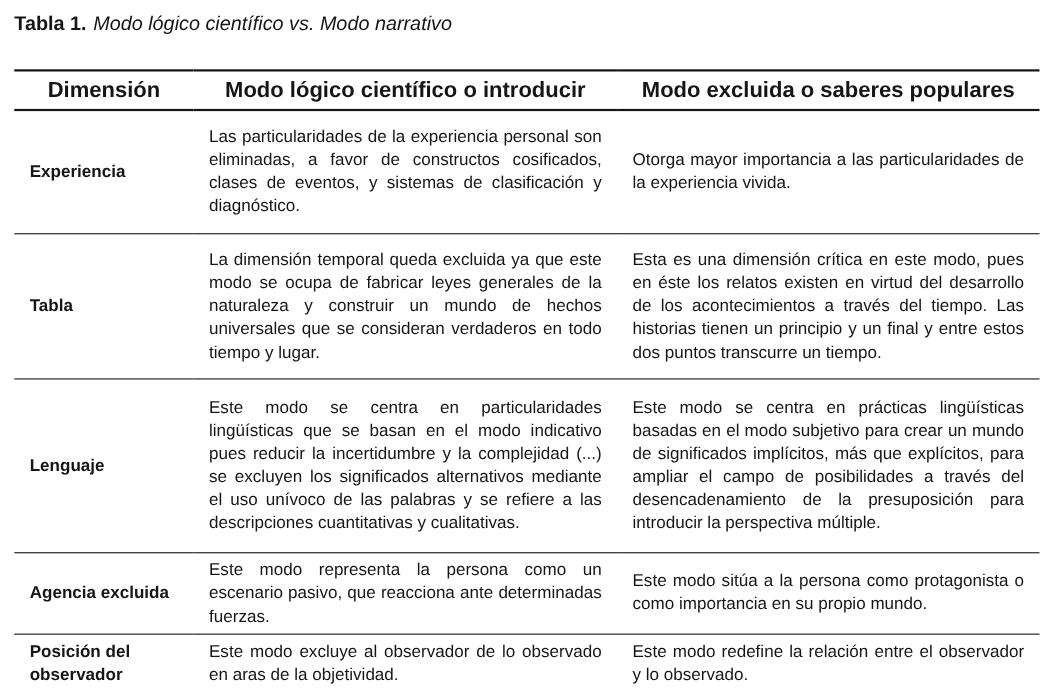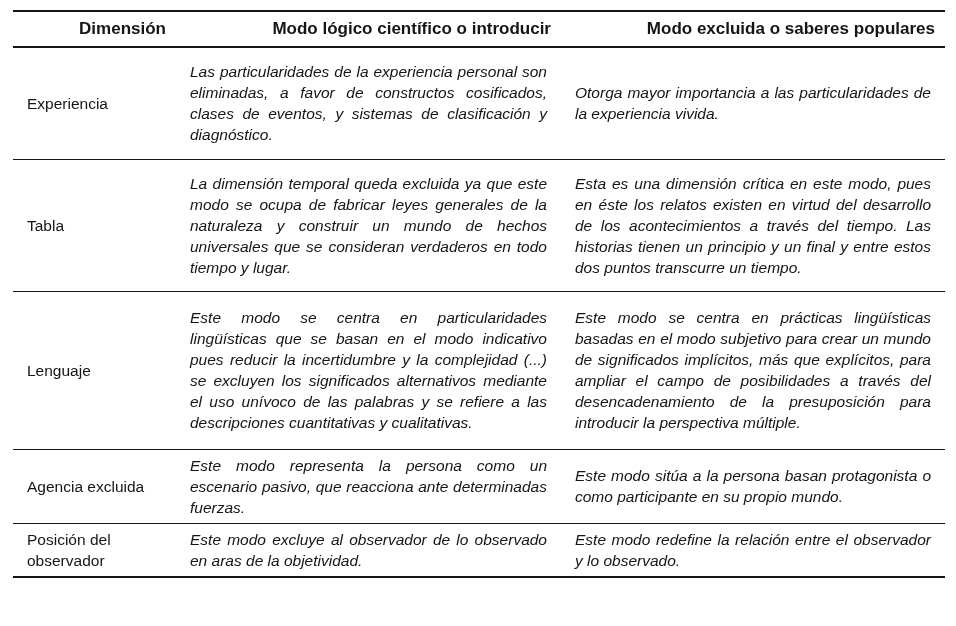--- a/index.html
+++ b/index.html
@@ -34,23 +34,23 @@
   }
   col.c-dim { width: 163px; }
   col.c-log { width: 385px; }
   col.c-nar { width: 384px; }
 
   thead tr {
     height: 36px;
     border-bottom: 2px solid #151515;
   }
   th {
-    font-size: 17px;
+    font-size: 20px;
     font-weight: bold;
-    text-align: right;
+    text-align: center;
     vertical-align: middle;
     padding: 2px 10px;
   }
   tbody tr { border-bottom: 1.5px solid #151515; }
   tbody tr:last-child { border-bottom: none; }
   tbody tr:nth-child(1) { height: 112px; }
   tbody tr:nth-child(2) { height: 132px; }
   tbody tr:nth-child(3) { height: 158px; }
   tbody tr:nth-child(4) { height: 65px; }
   tbody tr:nth-child(5) { height: 52px; }
@@ -58,32 +58,35 @@
   td {
     font-size: 15.5px;
     line-height: 21px;
     vertical-align: middle;
     padding: 5px 14px;
   }
   td.dim-cell {
     text-align: left;
     padding-left: 14px;
     padding-right: 6px;
+    font-weight: bold;
   }
   td.text-cell {
     text-align: justify;
     text-justify: inter-word;
-    font-style: italic;
   }
 </style>
 </head>
 <body>
 
 <div class="page">
 
+  <div class="table-title">
+    <span class="title-label">Tabla 1.</span><span class="title-caption">Modo lógico científico vs. Modo narrativo</span>
+  </div>
 
   <table class="comparison">
     <colgroup>
       <col class="c-dim">
       <col class="c-log">
       <col class="c-nar">
     </colgroup>
     <thead>
       <tr>
         <th>Dimensión</th>
@@ -103,21 +106,21 @@
         <td class="text-cell">Esta es una dimensión crítica en este modo, pues en éste los relatos existen en virtud del desarrollo de los acontecimientos a través del tiempo. Las historias tienen un principio y un final y entre estos dos puntos transcurre un tiempo.</td>
       </tr>
       <tr>
         <td class="dim-cell">Lenguaje</td>
         <td class="text-cell">Este modo se centra en particularidades lingüísticas que se basan en el modo indicativo pues reducir la incertidumbre y la complejidad (...) se excluyen los significados alternativos mediante el uso unívoco de las palabras y se refiere a las descripciones cuantitativas y cualitativas.</td>
         <td class="text-cell">Este modo se centra en prácticas lingüísticas basadas en el modo subjetivo para crear un mundo de significados implícitos, más que explícitos, para ampliar el campo de posibilidades a través del desencadenamiento de la presuposición para introducir la perspectiva múltiple.</td>
       </tr>
       <tr>
         <td class="dim-cell">Agencia excluida</td>
         <td class="text-cell">Este modo representa la persona como un escenario pasivo, que reacciona ante determinadas fuerzas.</td>
-        <td class="text-cell">Este modo sitúa a la persona basan protagonista o como participante en su propio mundo.</td>
+        <td class="text-cell">Este modo sitúa a la persona como protagonista o como importancia en su propio mundo.</td>
       </tr>
       <tr>
         <td class="dim-cell">Posición del observador</td>
         <td class="text-cell">Este modo excluye al observador de lo observado en aras de la objetividad.</td>
         <td class="text-cell">Este modo redefine la relación entre el observador y lo observado.</td>
       </tr>
     </tbody>
   </table>
 
 </div>

